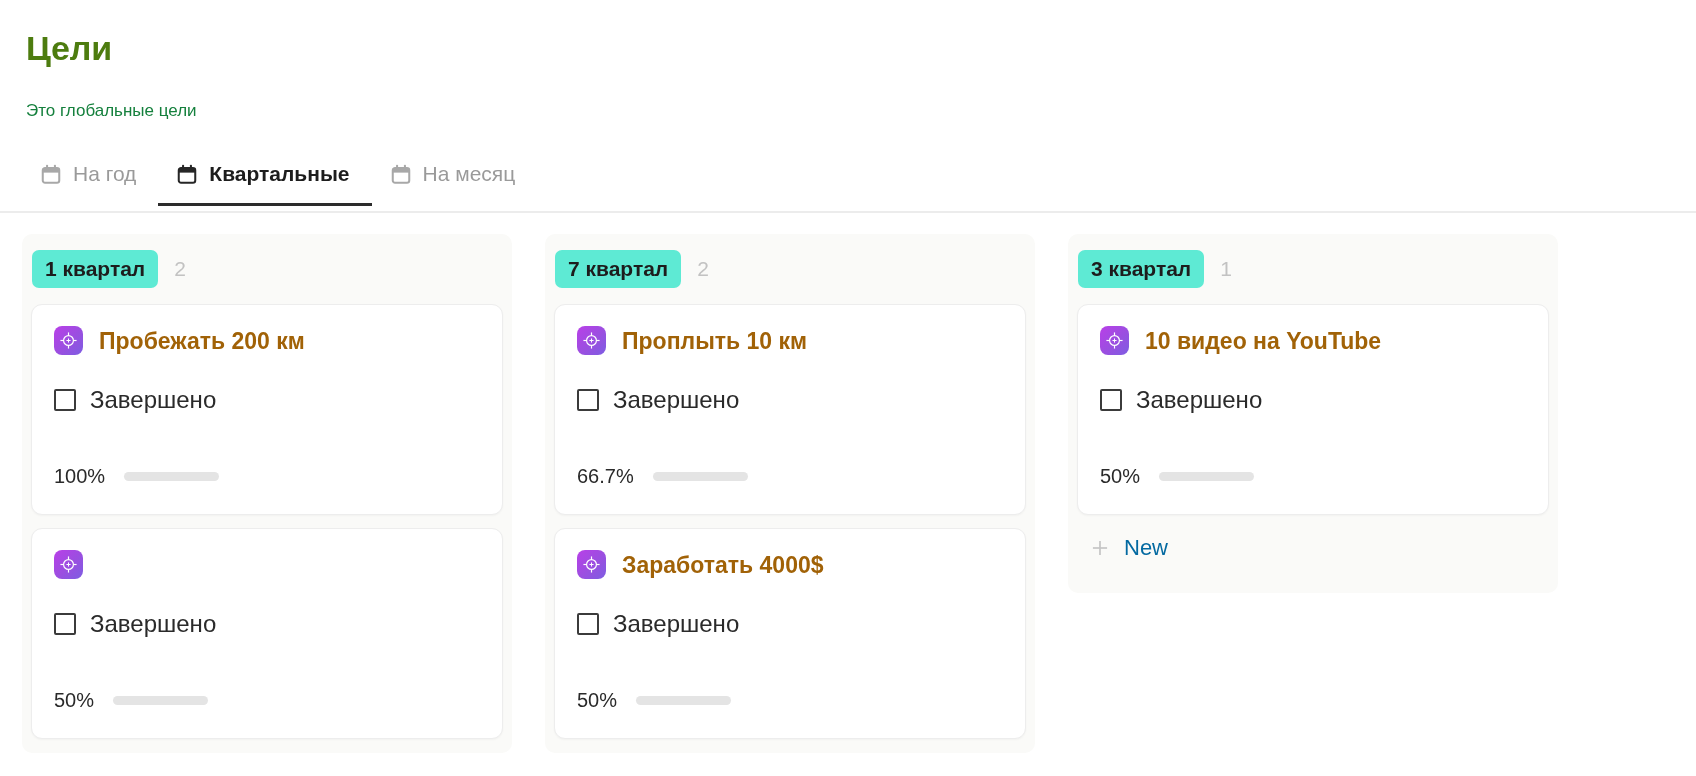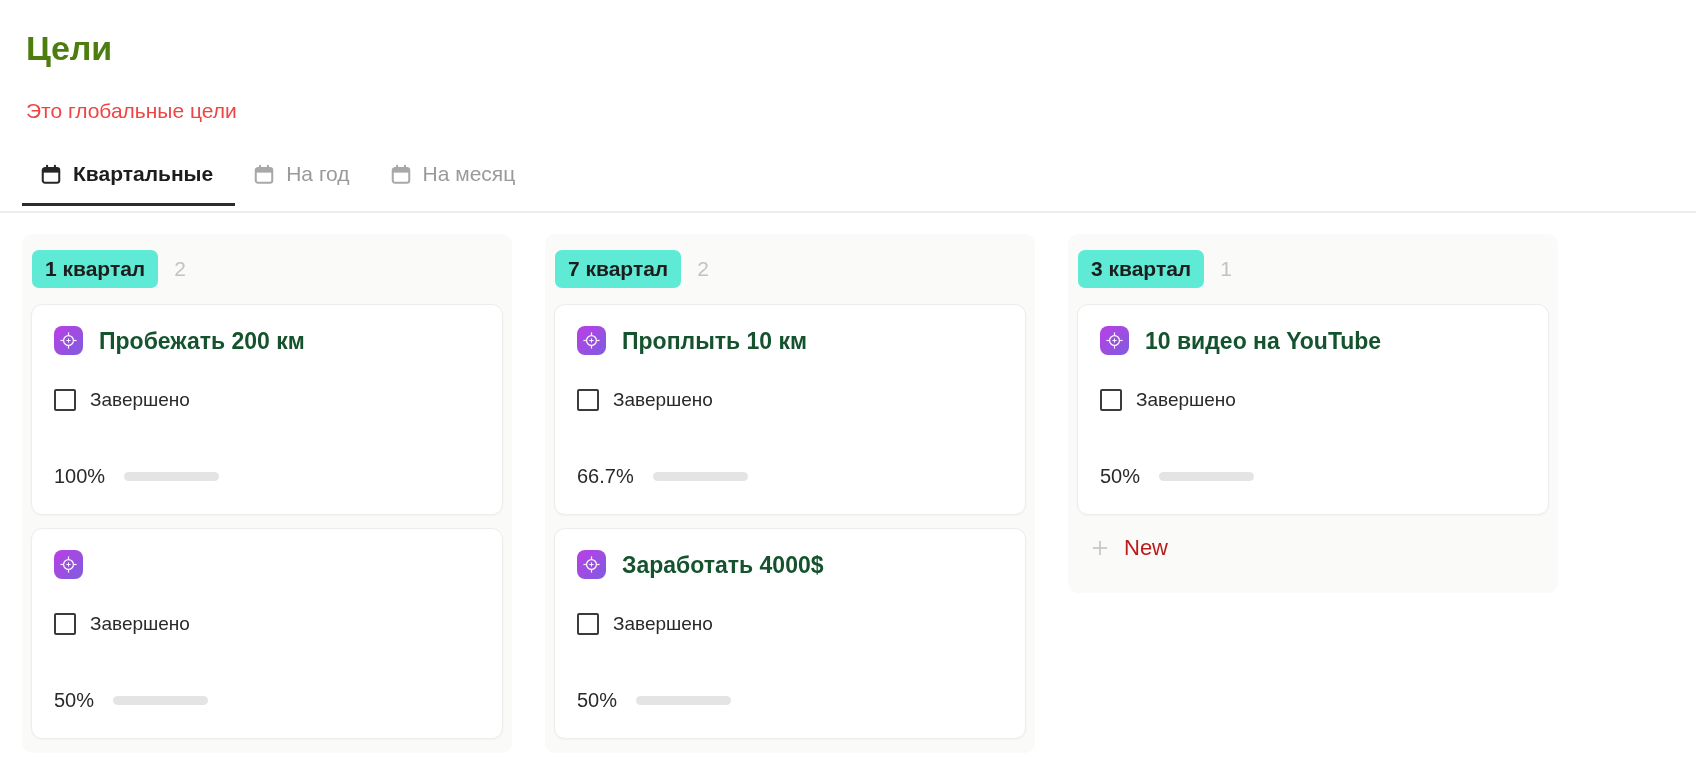--- a/index.html
+++ b/index.html
@@ -13,21 +13,21 @@
   #app { position: relative; width: 1696px; height: 776px; }
 
   
   .page-title {
     position: absolute; left: 26px; top: 27px;
     font-size: 34px; font-weight: bold; letter-spacing: -0.2px;
     color: #4d7c0f; line-height: 42px;
   }
   .page-subtitle {
     position: absolute; left: 26px; top: 96px;
-    font-size: 21px; color: #ef4444; line-height: 30px;
+    font-size: 17px; color: #15803d; line-height: 30px;
   }
 
   
   .tabs {
     position: absolute; left: 22px; top: 155px;
     display: flex; align-items: flex-end; gap: 0px;
   }
   .tab {
     display: flex; align-items: center; gap: 11px;
     padding: 6px 22px 16px 18px;
@@ -79,78 +79,78 @@
     box-shadow: 0 1px 2px rgba(0,0,0,0.035);
     padding: 21px 22px 26px 22px;
   }
   .card-title-row { display: flex; align-items: center; gap: 16px; }
   .goal-icon {
     flex: none; width: 29px; height: 29px; border-radius: 8px;
     background: linear-gradient(135deg, #b93fe8 0%, #9a4fe0 55%, #7d5de2 100%);
     display: flex; align-items: center; justify-content: center;
   }
   .goal-icon svg { display: block; }
-  .card-title { font-size: 23px; font-weight: bold; color: #14532d; line-height: 28px; }
+  .card-title { font-size: 23px; font-weight: bold; color: #a16207; line-height: 28px; }
 
   .check-row { display: flex; align-items: center; gap: 14px; margin-top: 33px; }
   .checkbox {
     flex: none; width: 22px; height: 22px; border: 2px solid #3b3b3b;
     border-radius: 2px; background: #fff; cursor: pointer;
   }
-  .check-label { font-size: 19px; color: #2a2a2a; line-height: 24px; }
+  .check-label { font-size: 24px; color: #2a2a2a; line-height: 24px; }
 
   .prog-row { display: flex; align-items: center; gap: 19px; margin-top: 52px; }
   .prog-pct { font-size: 20px; color: #2a2a2a; line-height: 24px; min-width: 0; }
   .prog-track {
     flex: none; width: 95px; height: 9px; border-radius: 6px;
     background: #e4e4e4; overflow: hidden;
   }
   .prog-fill { height: 100%; border-radius: 6px; background: #7a9478; }
 
   .new-row {
     display: flex; align-items: center; gap: 14px;
     padding: 20px 9px 18px 22px;
-    font-size: 22px; color: #b91c1c; cursor: pointer;
+    font-size: 22px; color: #0369a1; cursor: pointer;
   }
   .plus { display: block; width: 20px; height: 20px; flex: none; }
 </style>
 </head>
 <body>
 
 <div id="app">
 
   <div class="page-title">Цели</div>
   <div class="page-subtitle">Это глобальные цели</div>
 
   <div class="tabs" id="tabs">
+      <div class="tab">
+        <svg class="cal" viewBox="0 0 24 24">
+          <rect x="3" y="5.5" width="18" height="16" rx="2.5" fill="none" stroke="#a8a8a8" stroke-width="2.2"></rect>
+          <rect x="3" y="5.5" width="18" height="5" fill="#a8a8a8"></rect>
+          <rect x="6.6" y="1.8" width="2.2" height="4.2" rx="1" fill="#a8a8a8"></rect>
+          <rect x="15.2" y="1.8" width="2.2" height="4.2" rx="1" fill="#a8a8a8"></rect>
+        </svg>
+        <span>На год</span>
+      </div>
       <div class="tab active">
         <svg class="cal" viewBox="0 0 24 24">
           <rect x="3" y="5.5" width="18" height="16" rx="2.5" fill="none" stroke="#262626" stroke-width="2.2"></rect>
           <rect x="3" y="5.5" width="18" height="5" fill="#262626"></rect>
           <rect x="6.6" y="1.8" width="2.2" height="4.2" rx="1" fill="#262626"></rect>
           <rect x="15.2" y="1.8" width="2.2" height="4.2" rx="1" fill="#262626"></rect>
         </svg>
         <span>Квартальные</span>
       </div>
       <div class="tab">
         <svg class="cal" viewBox="0 0 24 24">
           <rect x="3" y="5.5" width="18" height="16" rx="2.5" fill="none" stroke="#a8a8a8" stroke-width="2.2"></rect>
           <rect x="3" y="5.5" width="18" height="5" fill="#a8a8a8"></rect>
           <rect x="6.6" y="1.8" width="2.2" height="4.2" rx="1" fill="#a8a8a8"></rect>
           <rect x="15.2" y="1.8" width="2.2" height="4.2" rx="1" fill="#a8a8a8"></rect>
         </svg>
-        <span>На год</span>
-      </div>
-      <div class="tab">
-        <svg class="cal" viewBox="0 0 24 24">
-          <rect x="3" y="5.5" width="18" height="16" rx="2.5" fill="none" stroke="#a8a8a8" stroke-width="2.2"></rect>
-          <rect x="3" y="5.5" width="18" height="5" fill="#a8a8a8"></rect>
-          <rect x="6.6" y="1.8" width="2.2" height="4.2" rx="1" fill="#a8a8a8"></rect>
-          <rect x="15.2" y="1.8" width="2.2" height="4.2" rx="1" fill="#a8a8a8"></rect>
-        </svg>
         <span>На месяц</span>
       </div>
     </div>
   <div class="tabs-rule"></div>
 
   <div class="board" id="board">
       <div class="column">
         <div class="col-head">
           <span class="chip">1 квартал</span>
           <span class="chip-count">2</span>

